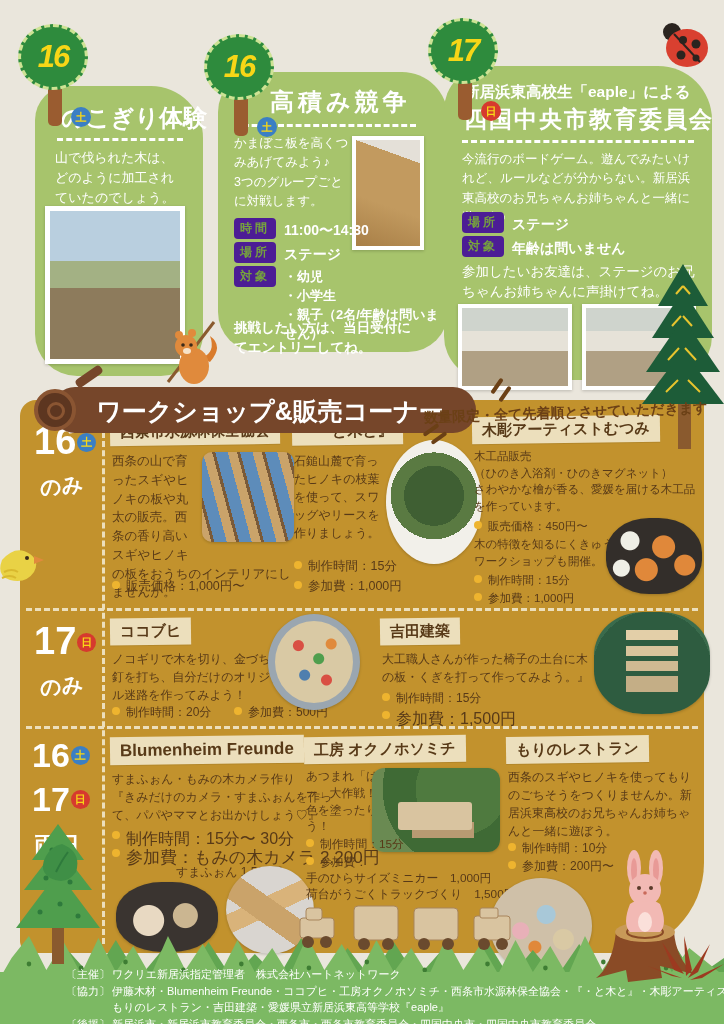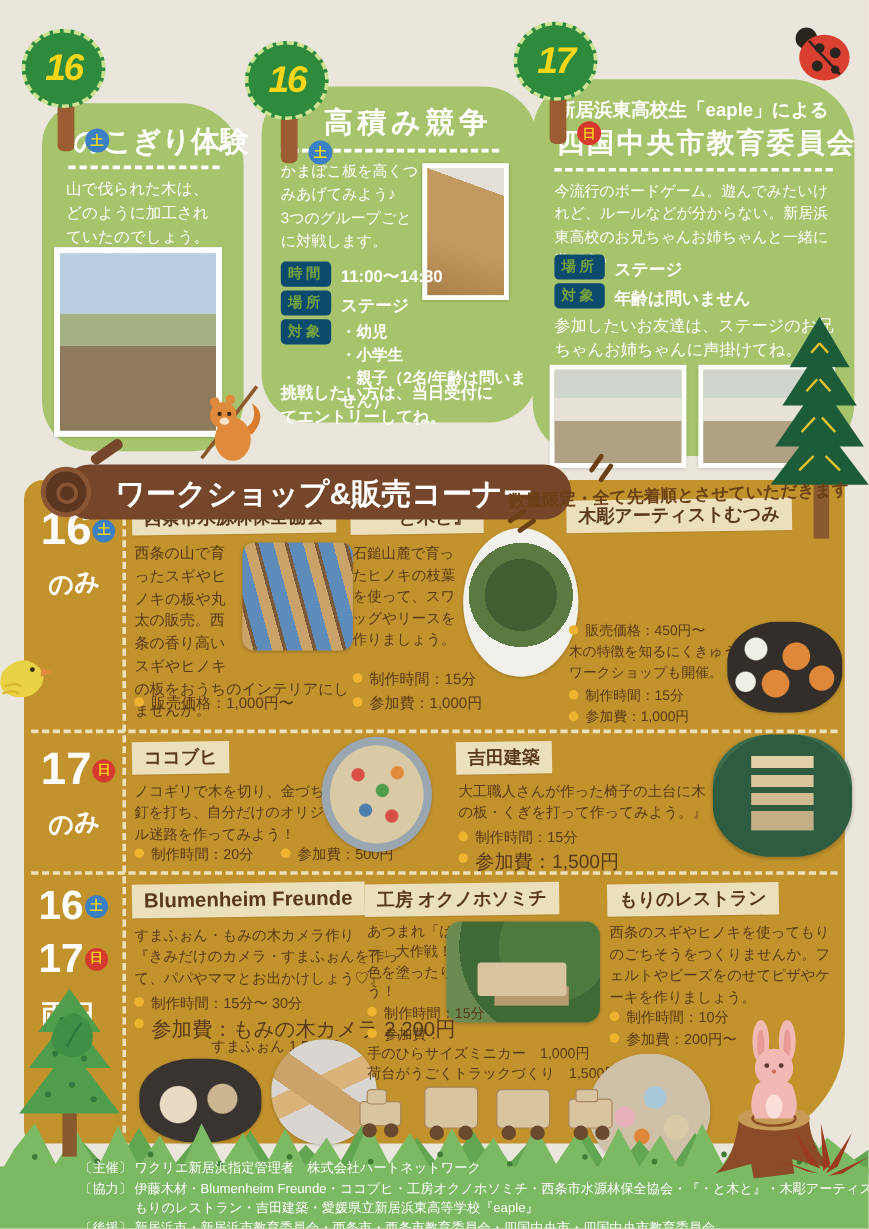--- a/index.html
+++ b/index.html
@@ -16,21 +16,21 @@
         color:#f7d617;font-size:11px;font-weight:bold;display:flex;align-items:center;justify-content:center;}
   .sat{background:#3b7fc4;} .sun{background:#d63a2e;}
 
   
   .blob{position:absolute;background:#a7c46c;z-index:2;}
   .evt-title{position:absolute;color:#fff;font-weight:bold;white-space:nowrap;}
   .wdash{position:absolute;border-top:3px dashed #fff;}
   .evt-body{position:absolute;color:#fff;font-size:13px;line-height:1.55;white-space:pre-line;}
   .photo{position:absolute;border:5px solid #fff;box-shadow:0 1px 3px rgba(0,0,0,.2);box-sizing:border-box;}
   .chiprow{position:absolute;display:flex;align-items:flex-start;gap:8px;}
-  .chip{background:#0c4a6e;color:#76a23d;font-weight:bold;font-size:12px;padding:2px 6px;border-radius:4px;
+  .chip{background:#4c1d95;color:#76a23d;font-weight:bold;font-size:12px;padding:2px 6px;border-radius:4px;
         letter-spacing:3px;white-space:nowrap;flex:none;}
   .chipval{color:#fff;font-weight:bold;font-size:14px;line-height:1.45;white-space:pre-line;padding-top:2px;}
   .evt-note{position:absolute;color:#fff;font-size:13.5px;font-weight:bold;line-height:1.5;}
 
   
   .logbanner{position:absolute;left:26px;top:378px;width:470px;height:60px;z-index:4;}
   .logbody{position:absolute;left:26px;top:9px;width:424px;height:46px;background:#76462a;border-radius:23px;}
   .logend{position:absolute;left:8px;top:11px;width:42px;height:42px;border-radius:50%;background:#5d3620;
         border:4px solid #8a5532;box-sizing:border-box;}
   .logend::after{content:"";position:absolute;left:9px;top:9px;width:12px;height:12px;border-radius:50%;border:3px solid #8a5532;}
@@ -258,20 +258,23 @@
     <div class="gphoto ph-swag" style="left:366px;top:40px;width:96px;height:124px;border-radius:50%;"></div>
     <div class="cbody" style="left:274px;top:52px;width:92px;font-size:12px;">石鎚山麓で育ったヒノキの枝葉を使って、スワッグやリースを作りましょう。</div>
     <div class="bullet" style="left:274px;top:158px;">
       <span>制作時間：15分</span>
       </div>
     <div class="bullet" style="left:274px;top:178px;">
       <span>参加費：1,000円</span>
       </div>
 
     <div class="cardname" style="left:452px;top:16px;">木彫アーティストむつみ</div>
+    <div class="cbody pre" style="left:454px;top:48px;width:226px;font-size:11.5px;line-height:1.45;">木工品販売
+（ひのき入浴剤・ひのきマグネット）
+さわやかな檜が香る、愛媛を届ける木工品を作っています。</div>
     <div class="bullet" style="left:454px;top:118px;font-size:11.5px;">
       <span>販売価格：450円〜</span>
       </div>
     <div class="cbody pre" style="left:454px;top:136px;width:150px;font-size:11.5px;line-height:1.45;">木の特徴を知るにくきゅう
 ワークショップも開催。</div>
     <div class="bullet" style="left:454px;top:172px;font-size:11.5px;">
       <span>制作時間：15分</span>
       </div>
     <div class="bullet" style="left:454px;top:190px;font-size:11.5px;">
       <span>参加費：1,000円</span>
@@ -307,21 +310,21 @@
       <span>16</span><span class="raildow sat">土</span>
     </div>
     <div class="railnum" style="left:12px;top:382px;font-size:34px;">
       <span>17</span><span class="raildow sun">日</span>
     </div>
     <div class="railsuf" style="left:14px;top:430px;transform:none;font-size:23px;">両日</div>
 
     <div class="cardname" style="left:90px;top:336px;font-size:17px;font-family:'Liberation Sans',sans-serif;">Blumenheim Freunde</div>
     <div class="cbody pre" style="left:92px;top:370px;width:238px;font-size:12px;">すまふぉん・もみの木カメラ作り
 『きみだけのカメラ・すまふぉんを作って、パパやママとお出かけしょう♡』</div>
-    <div class="bullet" style="left:92px;top:428px;font-size:12px;">
+    <div class="bullet" style="left:92px;top:428px;font-size:16px;">
       <span>制作時間：15分〜 30分</span>
       </div>
     <div class="bullet" style="left:92px;top:446px;font-size:17px;">
       <span>参加費：もみの木カメラ 2,200円</span>
       </div>
     <div class="plain" style="left:156px;top:464px;font-size:12px;">すまふぉん 1,500円</div>
     <div class="gphoto ph-cams" style="left:96px;top:482px;width:102px;height:70px;border-radius:45%;"></div>
     <div class="gphoto ph-phones" style="left:206px;top:466px;width:88px;height:88px;border-radius:50%;"></div>
 
     <div class="cardname" style="left:284px;top:336px;">工房 オクノホソミチ</div>
@@ -330,21 +333,21 @@
     <div class="bullet" style="left:286px;top:436px;font-size:11.8px;">
       <span>制作時間：15分</span>
       </div>
     <div class="bullet" style="left:286px;top:454px;font-size:11.8px;">
       <span>参加費：</span>
       </div>
     <div class="plain" style="left:286px;top:470px;font-size:11.8px;">手のひらサイズミニカー　1,000円</div>
     <div class="plain" style="left:286px;top:486px;font-size:11.8px;">荷台がうごくトラックづくり　1,500円</div>
 
     <div class="cardname" style="left:486px;top:336px;">もりのレストラン</div>
-    <div class="cbody" style="left:488px;top:368px;width:192px;font-size:12px;">西条のスギやヒノキを使ってもりのごちそうをつくりませんか。フェルトやビーズをのせてピザやケーキを作りましょう。</div>
+    <div class="cbody" style="left:488px;top:368px;width:192px;font-size:12px;">西条のスギやヒノキを使ってもりのごちそうをつくりませんか。新居浜東高校のお兄ちゃんお姉ちゃんと一緒に遊ぼう。</div>
     <div class="bullet" style="left:488px;top:440px;font-size:12px;">
       <span>制作時間：10分</span>
       </div>
     <div class="bullet" style="left:488px;top:458px;font-size:12px;">
       <span>参加費：200円〜</span>
       </div>
     <div class="gphoto ph-felt" style="left:470px;top:478px;width:102px;height:96px;border-radius:50%;"></div>
   </div>
 
   <div class="deco" style="left:-6px;top:538px;width:52px;height:48px;">

